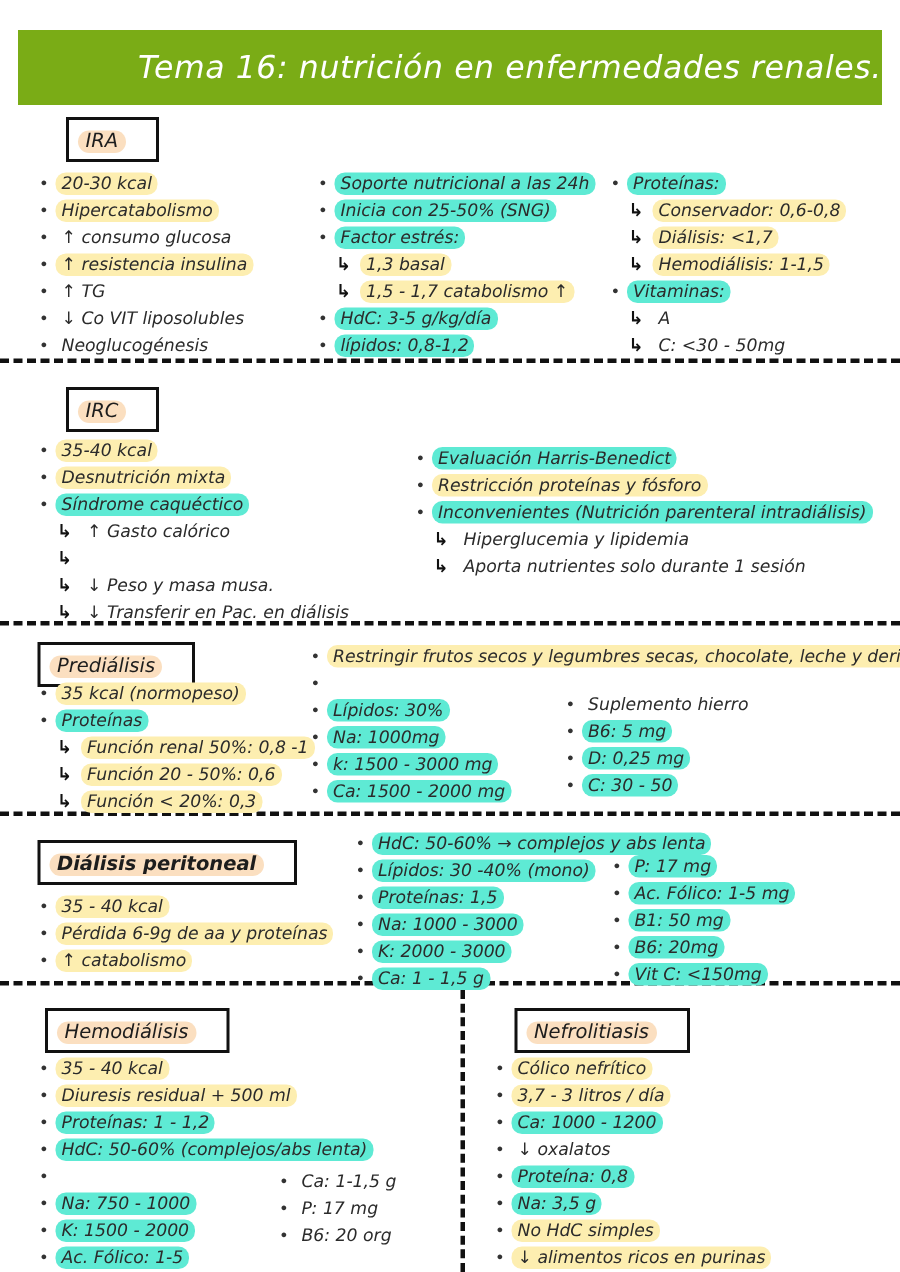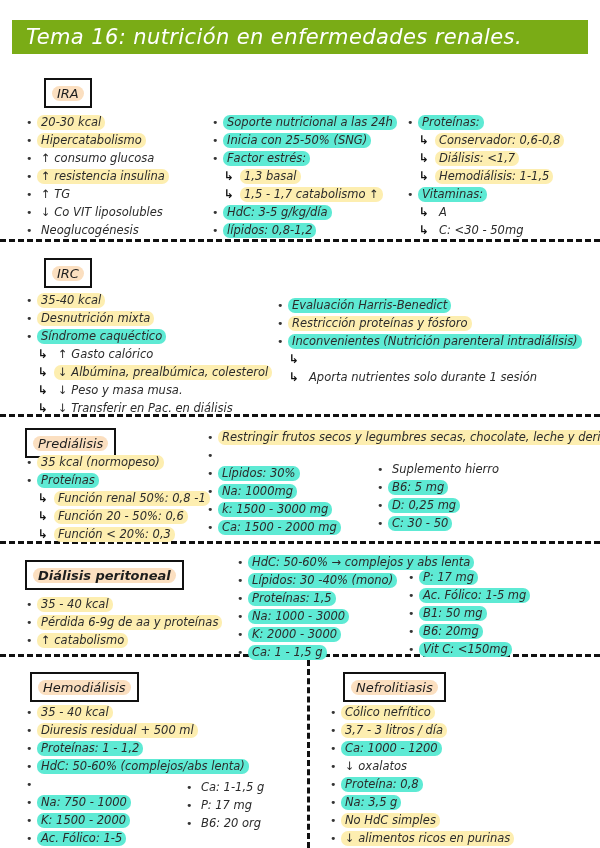--- a/index.html
+++ b/index.html
@@ -9,41 +9,41 @@
     background:#ffffff;
     font-family:"DejaVu Sans", sans-serif;
     color:#2b2b2b;
     position:relative;
     overflow:hidden;
   }
   .page { position:relative; width:600px; height:848px; }
 
   
   .banner{
-    position:absolute; left:12px; top:20px; width:576px; height:34px;
+    position:absolute; left:12px; top:20px; width:576px; height:50px;
     background:#7aac16;
-    display:flex; align-items:center;
+    display:flex; align-items:center;justify-content:flex-end;
   }
   .banner-title{
     color:#ffffff;
     font-size:21px;
     letter-spacing:.4px;
     padding-left:14px;
     font-family:"DejaVu Sans", sans-serif;
     font-style:italic;
     font-weight:400;
     white-space:nowrap;
   }
 
   
   .hbox{
     position:absolute;
     border:2px solid #111;
     background:#fff;
-    padding:3px 6px 4px 6px;
+    padding:3px 20px 4px 6px;
     display:inline-block;
   }
   .hbox span{
     display:inline-block;
     background:#fbdfc0;
     border-radius:8px;
     padding:0 5px;
     font-size:13px;
     font-style:italic;
     color:#1d1d1d;
@@ -230,21 +230,20 @@
       <div class="li">
         <span class="dot">•</span>
         <span class="txt hl-p">Síndrome caquéctico</span>
       </div>
       <div class="sub indent1">
         <span class="arrow">↳</span>
         <span class="txt hl-none">↑ Gasto calórico</span>
       </div>
       <div class="sub indent1">
         <span class="arrow">↳</span>
-        <span class="txt hl-y">↓ Albúmina, prealbúmica, colesterol</span>
       </div>
       <div class="sub indent1">
         <span class="arrow">↳</span>
         <span class="txt hl-none">↓ Peso y masa musa.</span>
       </div>
       <div class="sub indent1">
         <span class="arrow">↳</span>
         <span class="txt hl-none">↓ Transferir en Pac. en diálisis</span>
       </div>
     </div>
@@ -256,20 +255,21 @@
       <div class="li">
         <span class="dot">•</span>
         <span class="txt hl-y">Restricción proteínas y fósforo</span>
       </div>
       <div class="li">
         <span class="dot">•</span>
         <span class="txt hl-p">Inconvenientes (Nutrición parenteral intradiálisis)</span>
       </div>
       <div class="sub indent1">
         <span class="arrow">↳</span>
+        <span class="txt hl-none">Hiperglucemia y lipidemia</span>
       </div>
       <div class="sub indent1">
         <span class="arrow">↳</span>
         <span class="txt hl-none">Aporta nutrientes solo durante 1 sesión</span>
       </div>
     </div>
 
   <div class="col" style="left:26px;  top:455px; width:185px;">
       <div class="li">
         <span class="dot">•</span>

